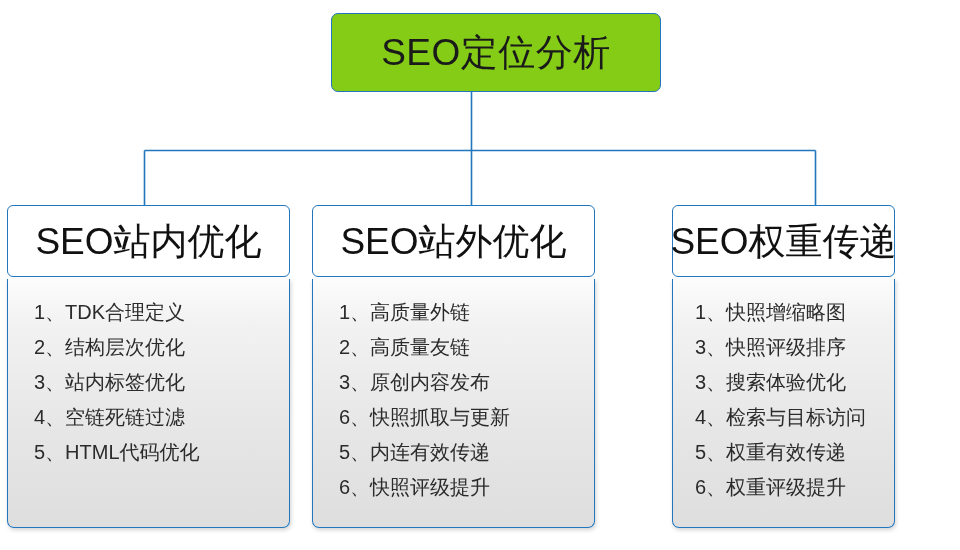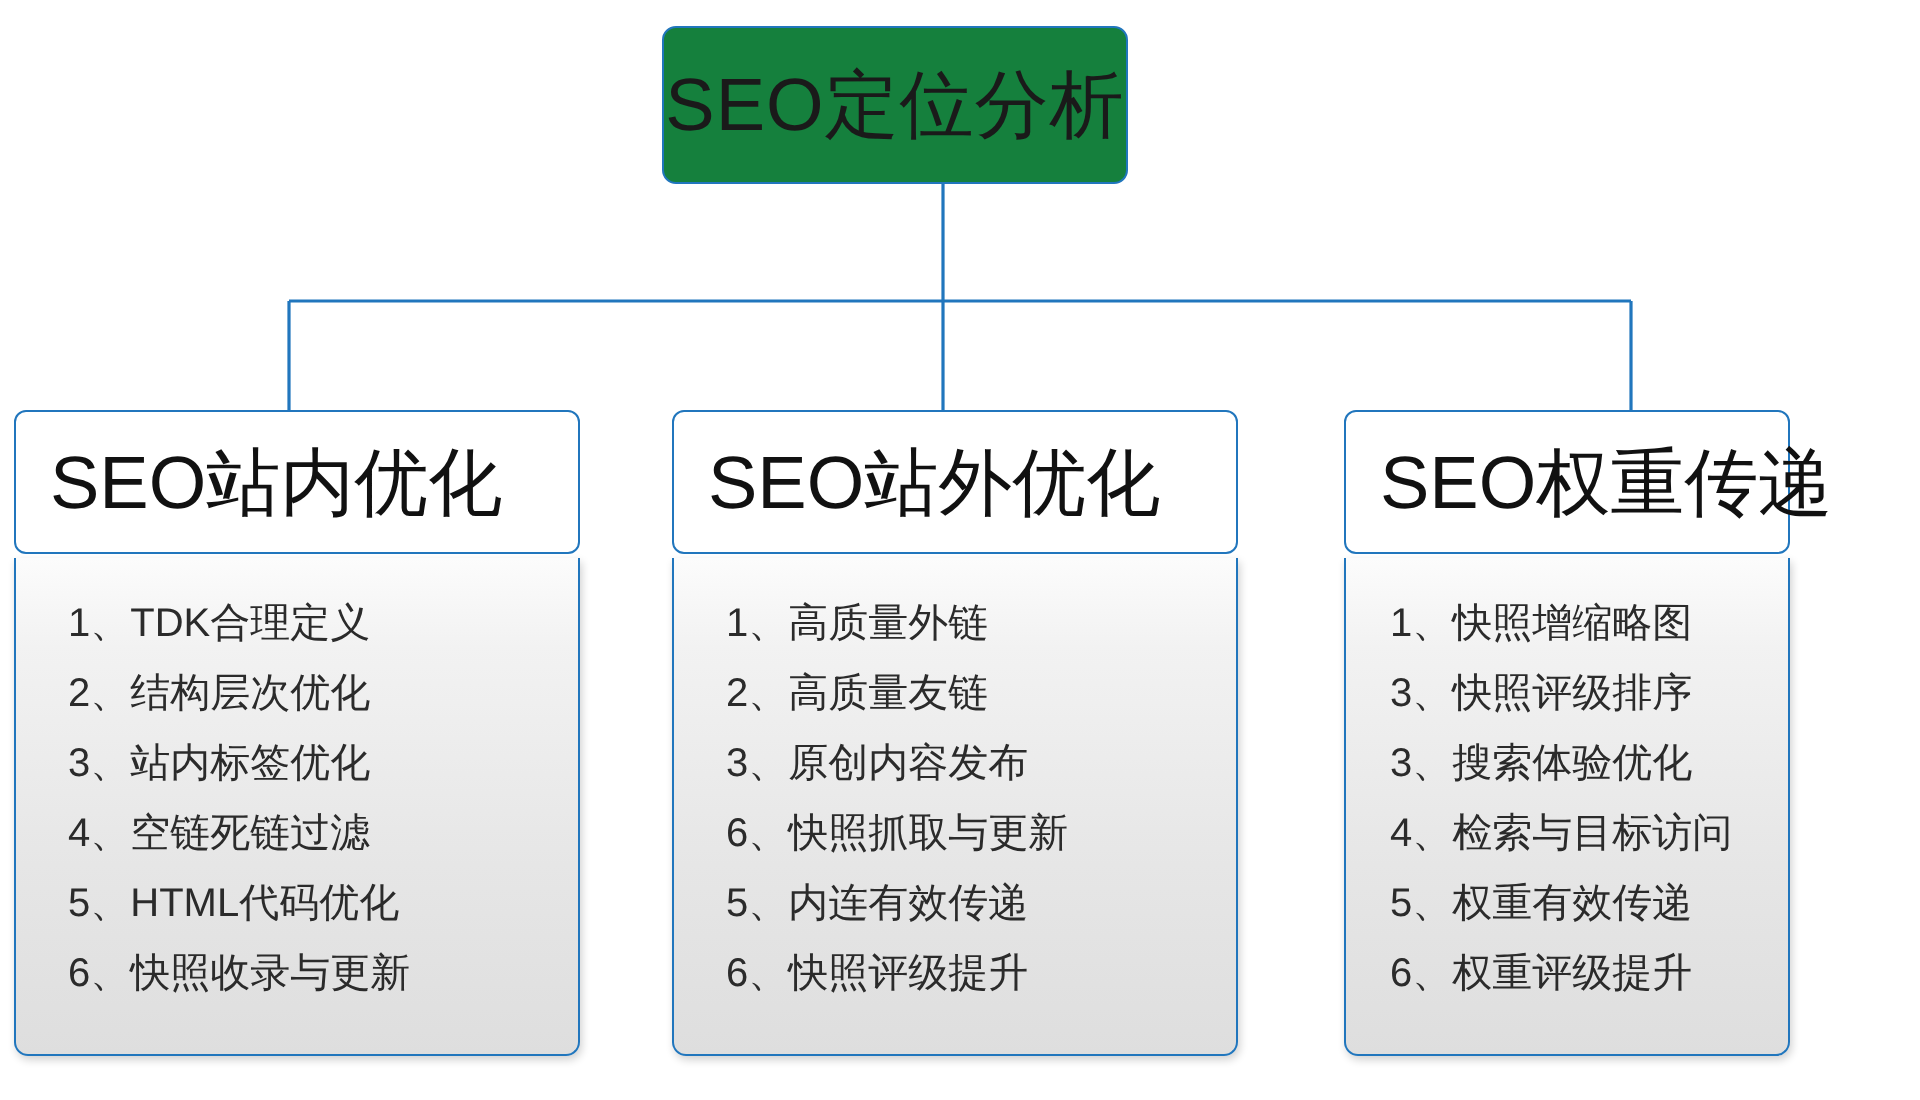--- a/index.html
+++ b/index.html
@@ -27,58 +27,58 @@
     width: 960px;
     height: 550px;
     pointer-events: none;
   }
 
   
   .root-box {
     position: absolute;
     left: 331px;
     top: 13px;
-    width: 233px;
+    width: 330px;
     height: 79px;
     box-sizing: border-box;
     border: 1.4px solid #2176bd;
     border-radius: 7px;
-    background: #15803d;
+    background: #84cc16;
     display: flex;
     align-items: center;
     justify-content: center;
   }
   .root-label {
     font-size: 37px;
     color: #1a1a1a;
     letter-spacing: 0.5px;
     line-height: 1;
     white-space: nowrap;
   }
 
   
   .column {
     position: absolute;
     top: 205px;
   }
   .col-1 { left: 7px;   width: 283px; }
-  .col-2 { left: 336px; width: 283px; }
+  .col-2 { left: 312px; width: 283px; }
   .col-3 { left: 672px; width: 223px; }
 
   .col-header {
     box-sizing: border-box;
     height: 72px;
     border: 1.4px solid #2176bd;
     border-radius: 6px;
     background: #ffffff;
     display: flex;
     align-items: center;
+    justify-content: center;
     position: relative;
     z-index: 2;
-    padding-left: 17px;
   }
   .col-header-label {
     font-size: 37px;
     color: #111111;
     line-height: 1;
     white-space: nowrap;
   }
 
   .col-body {
     box-sizing: border-box;
@@ -130,21 +130,20 @@
     <div class="col-header">
       <span class="col-header-label">SEO站内优化</span>
     </div>
     <div class="col-body">
       <ul class="item-list">
         <li class="item">1、TDK合理定义</li>
         <li class="item">2、结构层次优化</li>
         <li class="item">3、站内标签优化</li>
         <li class="item">4、空链死链过滤</li>
         <li class="item">5、HTML代码优化</li>
-        <li class="item">6、快照收录与更新</li>
       </ul>
     </div>
   </div>
 
   <div class="column col-2">
     <div class="col-header">
       <span class="col-header-label">SEO站外优化</span>
     </div>
     <div class="col-body">
       <ul class="item-list">

